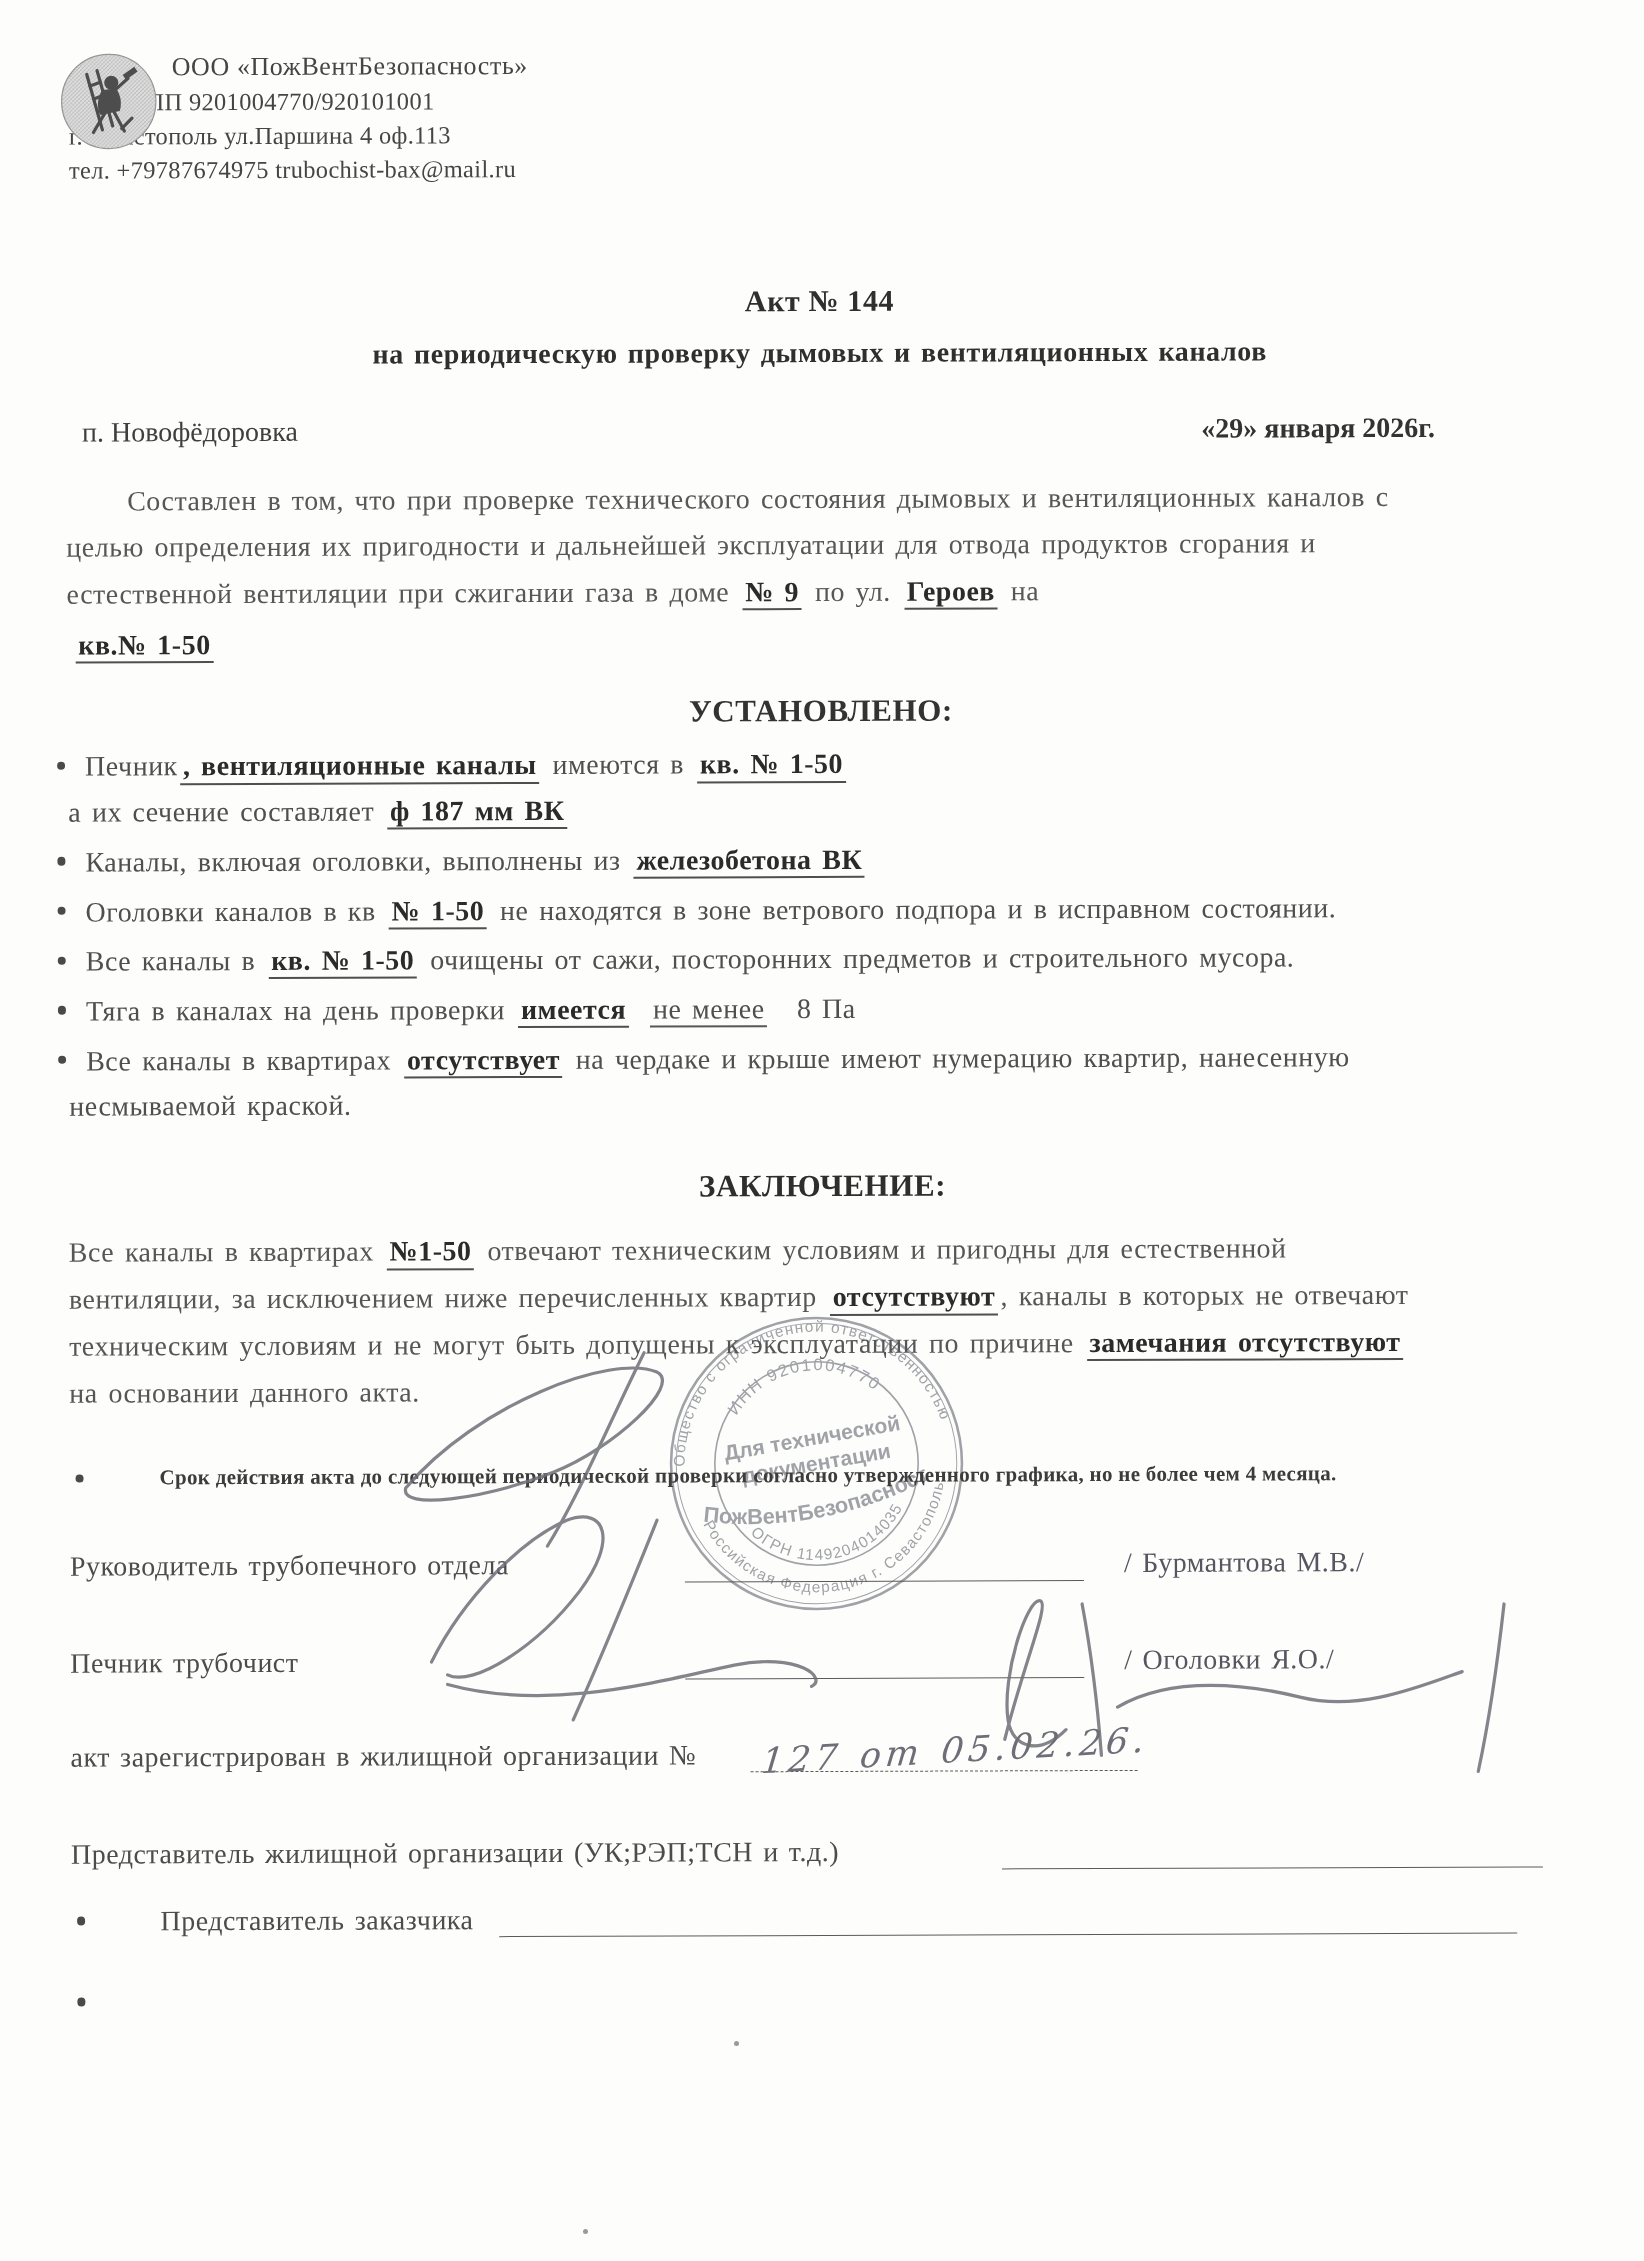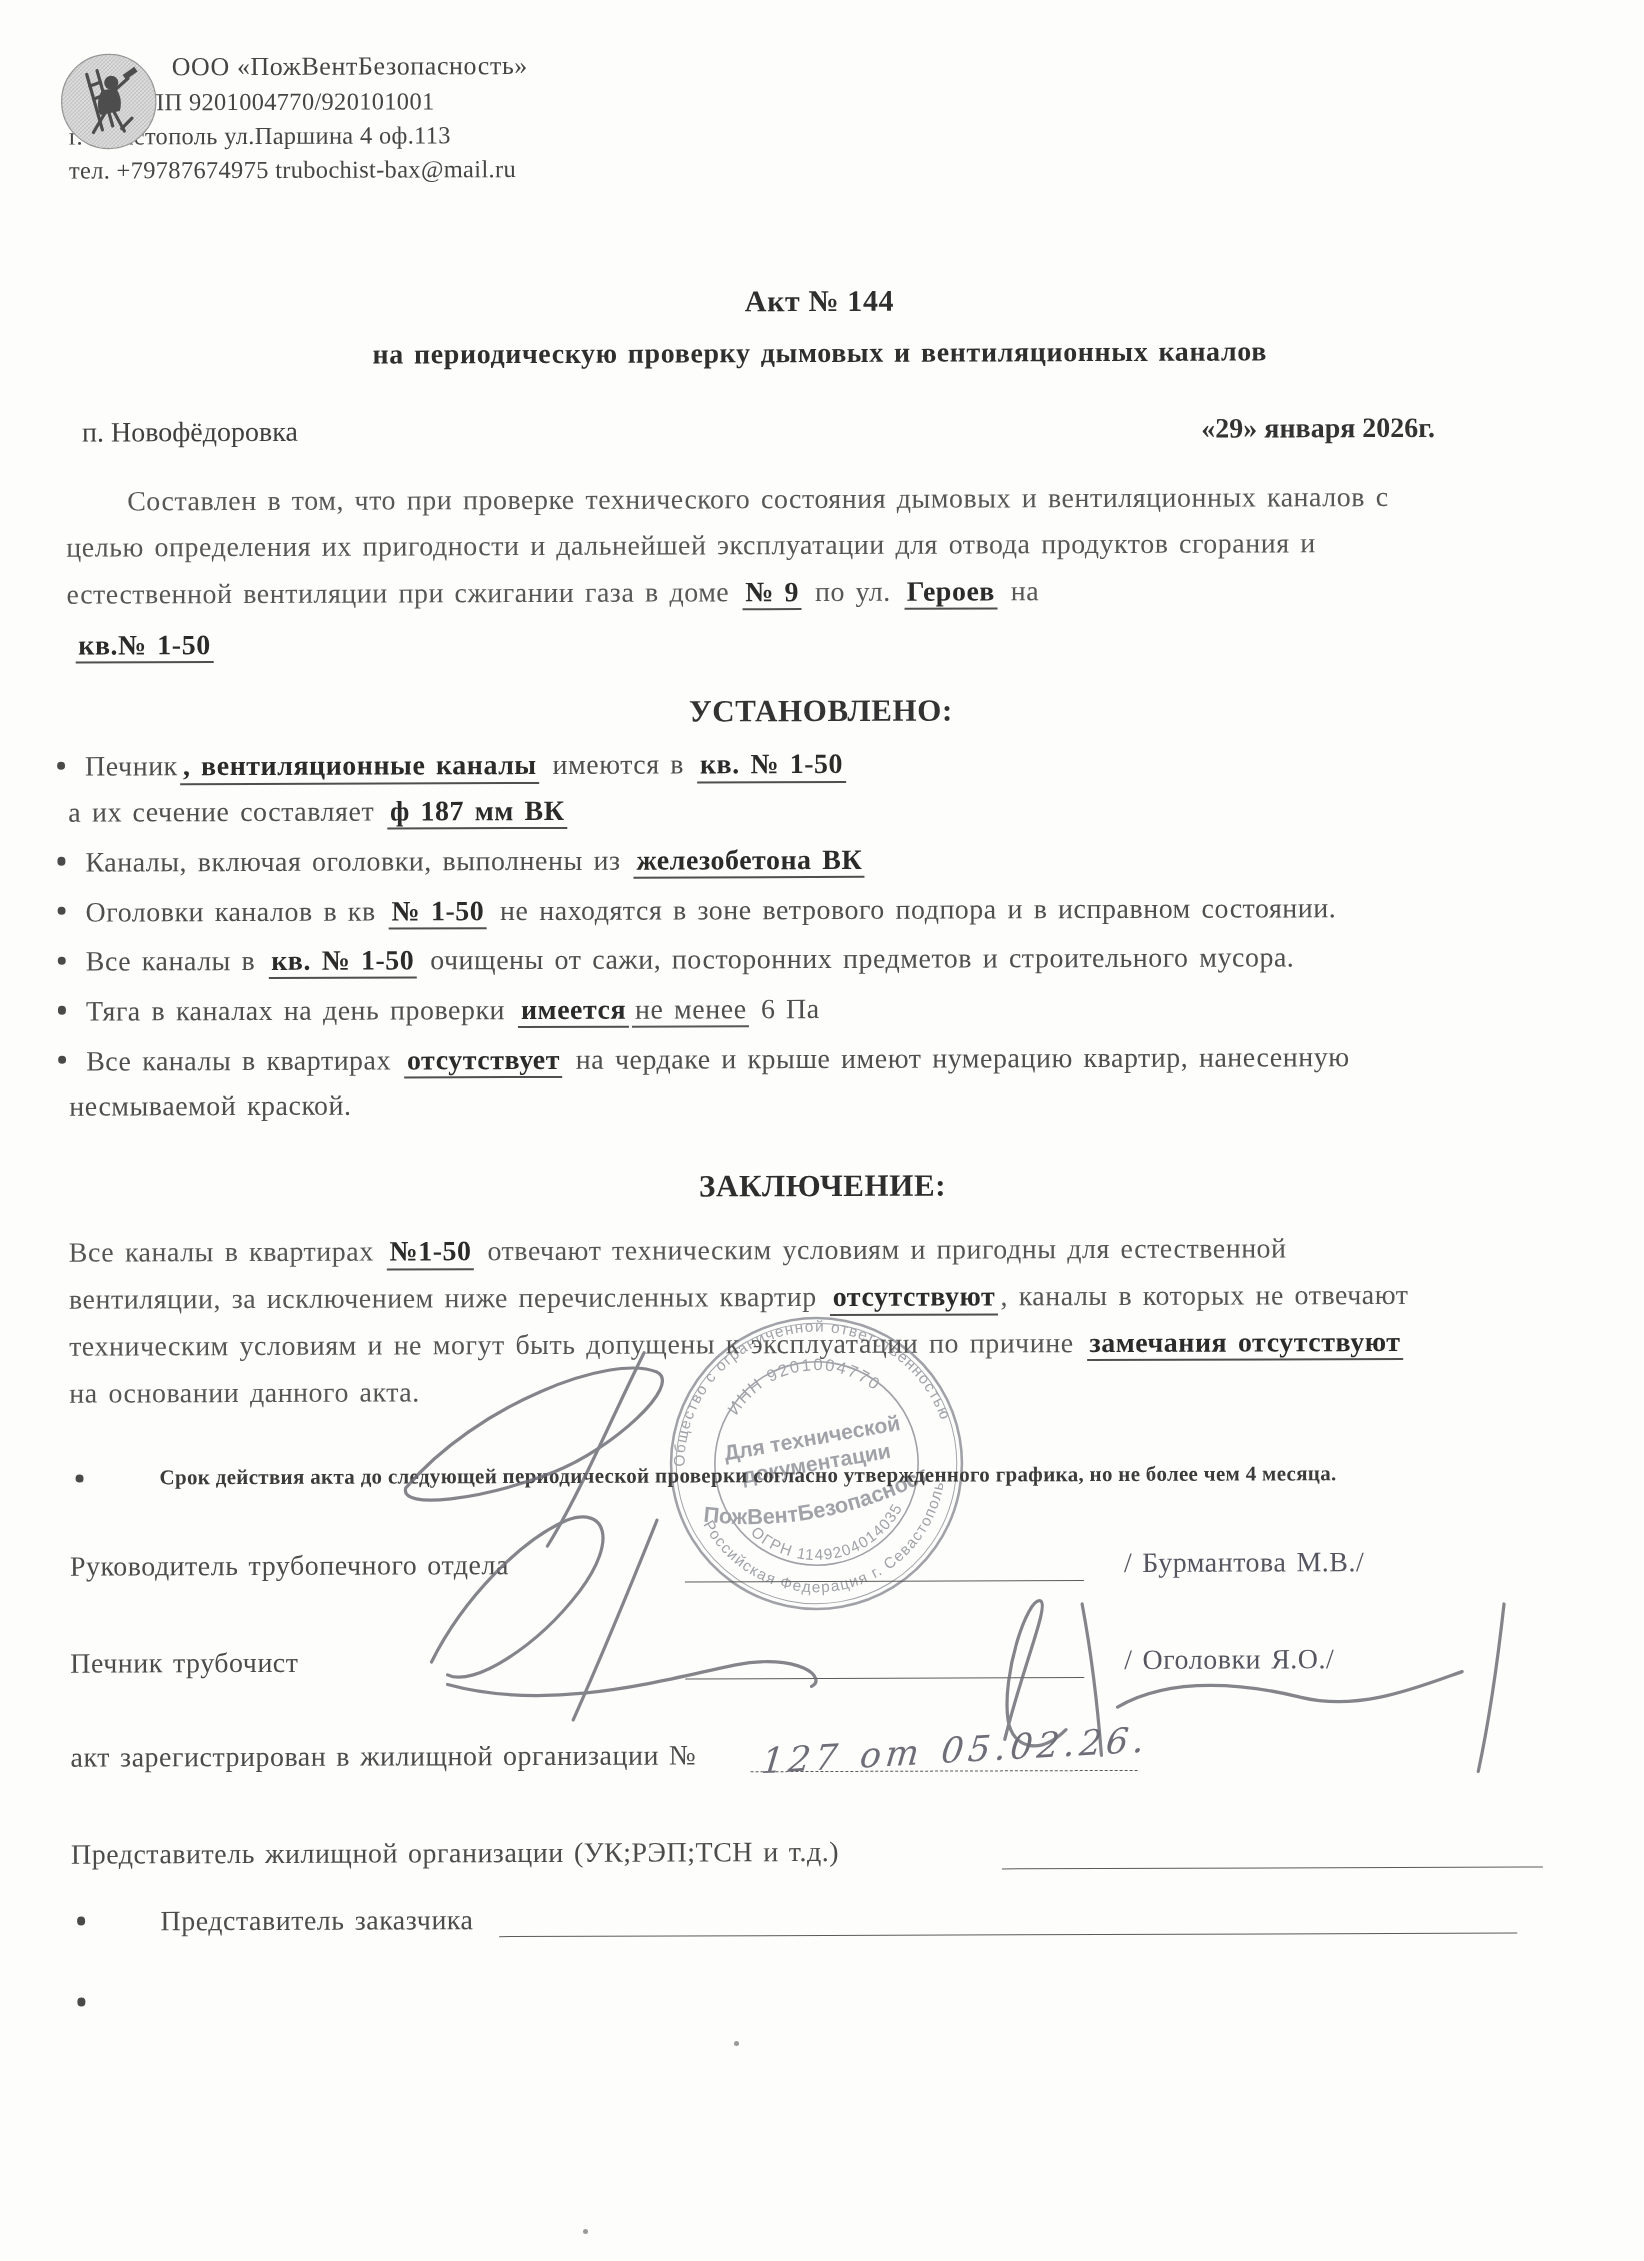--- a/index.html
+++ b/index.html
@@ -23,21 +23,21 @@
   .t2{font-size:28px;font-weight:bold;margin-top:19.3px;letter-spacing:0.6px;word-spacing:2.6px;}
   
   .meta-row{display:flex;justify-content:space-between;align-items:baseline;
     margin-top:37px;padding:0 207px 0 84px;font-size:28px;color:#3f3f3f;}
   .meta-date{font-weight:bold;color:#333;margin-top:8px;}
   
   .intro{margin:30px 64px 0 68px;font-size:28px;line-height:1.65;color:#575757;
     letter-spacing:0.5px;word-spacing:3.2px;}
   .intro .ind{text-indent:61px;}
   .u{font-weight:bold;color:#2b2b2b;border-bottom:2.6px solid #4f4f4f;padding:0 2.6px 1.3px 2.6px;margin:0 2.6px;}
-  .u-thin{border-bottom:2.6px solid #575757;padding:0 2.6px 1.3px 2.6px;margin:0 1px;color:#4f4f4f;}
+  .u-thin{border-bottom:2.6px solid #575757;padding:0 2.6px 1.3px 2.6px;margin:0 19px;color:#4f4f4f;}
   .apart-line{margin-top:5.2px;padding-left:6.4px;}
   .heading{margin-top:27px;text-align:center;font-size:31px;font-weight:bold;color:#333;letter-spacing:0.6px;}
   .heading2{margin-top:43px;text-align:center;font-size:31px;font-weight:bold;color:#2e2e2e;letter-spacing:0.6px;}
   ul.est{list-style:none;margin:14px 68px 0 55px;padding:0;font-size:28px;line-height:1.5;
     color:#4f4f4f;letter-spacing:0.5px;word-spacing:3.2px;}
   ul.est li{position:relative;padding-left:31px;margin-top:7.7px;}
   ul.est li.cont{padding-left:14px;margin-top:3.9px;}
   .dot{display:inline-block;width:8.4px;height:8.4px;border-radius:50%;background:#4a4a4a;}
   ul.est li > .dot{position:absolute;left:2.6px;top:15.5px;}
   .conclusion{margin:23px 61px 0 68px;font-size:28px;line-height:1.67;color:#565656;
@@ -166,21 +166,21 @@
       <div class="apart-line"><span class="u">кв.№ 1-50</span></div>
     </div>
 
     <div class="heading">УСТАНОВЛЕНО:</div>
     <ul class="est">
       <li><span class="dot"></span><span>Печник</span><span class="u">, вентиляционные каналы</span><span> имеются в </span><span class="u">кв. № 1-50</span></li>
       <li class="cont"><span>а их сечение составляет </span><span class="u">ф 187 мм ВК</span></li>
       <li><span class="dot"></span><span>Каналы, включая оголовки, выполнены из </span><span class="u">железобетона ВК</span></li>
       <li><span class="dot"></span><span>Оголовки каналов в кв </span><span class="u">№ 1-50</span><span> не находятся в зоне ветрового подпора и в исправном состоянии.</span></li>
       <li><span class="dot"></span><span>Все каналы в </span><span class="u">кв. № 1-50</span><span> очищены от сажи, посторонних предметов и строительного мусора.</span></li>
-      <li><span class="dot"></span><span>Тяга в каналах на день проверки </span><span class="u">имеется</span><span class="u-thin">не менее</span><span> 6 Па</span></li>
+      <li><span class="dot"></span><span>Тяга в каналах на день проверки </span><span class="u">имеется</span><span class="u-thin">не менее</span><span> 8 Па</span></li>
       <li><span class="dot"></span><span>Все каналы в квартирах </span><span class="u">отсутствует</span><span> на чердаке и крыше имеют нумерацию квартир, нанесенную</span></li>
       <li class="cont"><span>несмываемой краской.</span></li>
     </ul>
 
     <div class="heading2">ЗАКЛЮЧЕНИЕ:</div>
     <div class="conclusion">
       <div><span>Все каналы в квартирах </span><span class="u">№1-50</span><span> отвечают техническим условиям и пригодны для естественной</span></div>
       <div><span>вентиляции, за исключением ниже перечисленных квартир </span><span class="u">отсутствуют</span><span>, каналы в которых не отвечают</span></div>
       <div><span>техническим условиям и не могут быть допущены к эксплуатации по причине </span><span class="u">замечания отсутствуют</span></div>
       <div><span>на основании данного акта.</span></div>

